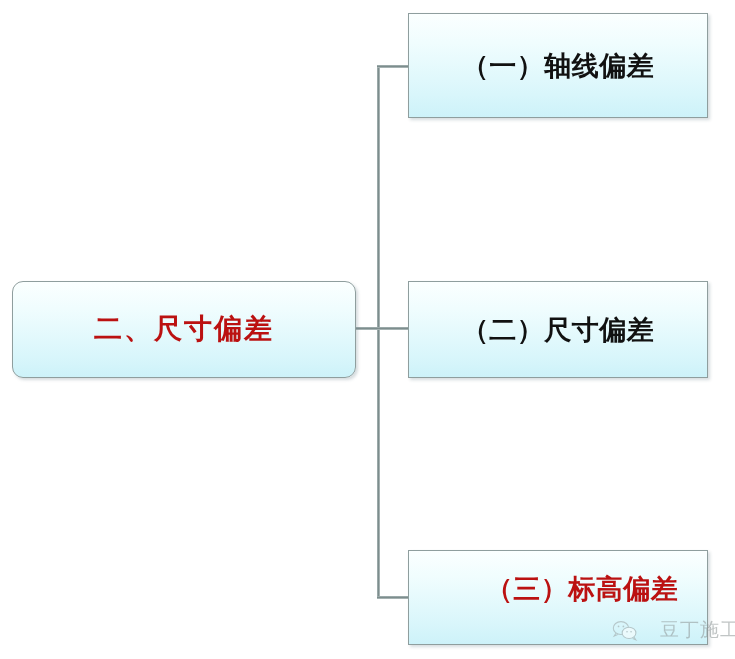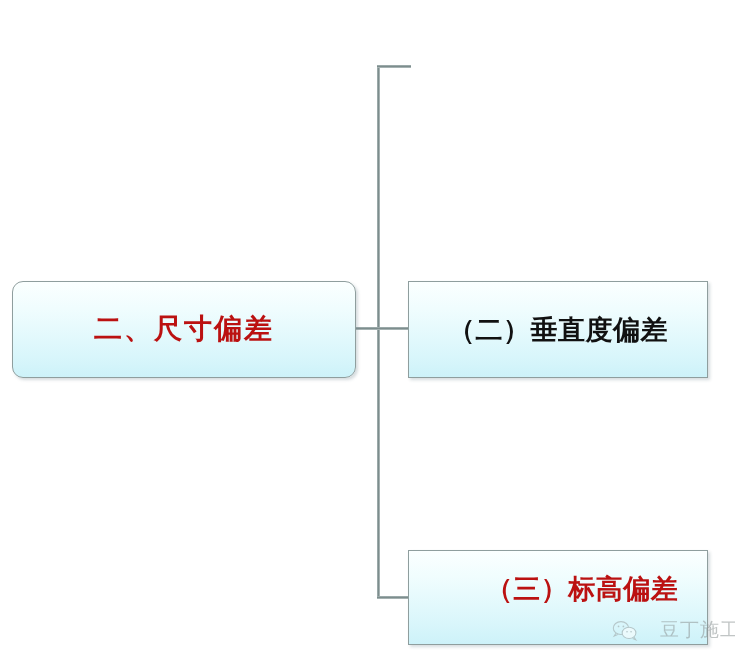--- a/index.html
+++ b/index.html
@@ -88,23 +88,26 @@
   <div class="conn conn-h" style="left:377px; top:65px; width:34px;"></div>
 
   <div class="conn conn-h" style="left:377px; top:327px; width:34px;"></div>
 
   <div class="conn conn-h" style="left:377px; top:596px; width:34px;"></div>
 
   <div class="node" style="left:12px; top:281px; width:344px; height:97px;border-radius:11px;">
     <span class="node-label label-red-root">二、尺寸偏差</span>
   </div>
 
+  <div class="node" style="left:408px; top:13px; width:300px; height:105px;">
+    <span class="node-label label-black">（一）轴线偏差</span>
+  </div>
 
   <div class="node" style="left:408px; top:281px; width:300px; height:97px;">
-    <span class="node-label label-black">（二）垂直度偏差</span>
+    <span class="node-label label-black">（二）尺寸偏差</span>
   </div>
 
   <div class="node" style="left:408px; top:550px; width:300px; height:95px;">
     <span class="node-label label-red" style="position:relative; top:-9px;margin-left:48px;">（三）标高偏差</span>
   </div>
 
   <div id="watermark" style="left:612px; top:617px;">
     <svg class="wm-icon" viewBox="0 0 32 26">
       <g fill="none" stroke="#9aa2a2" stroke-width="1.3">
         <ellipse cx="11" cy="10" rx="9.5" ry="8"></ellipse>

